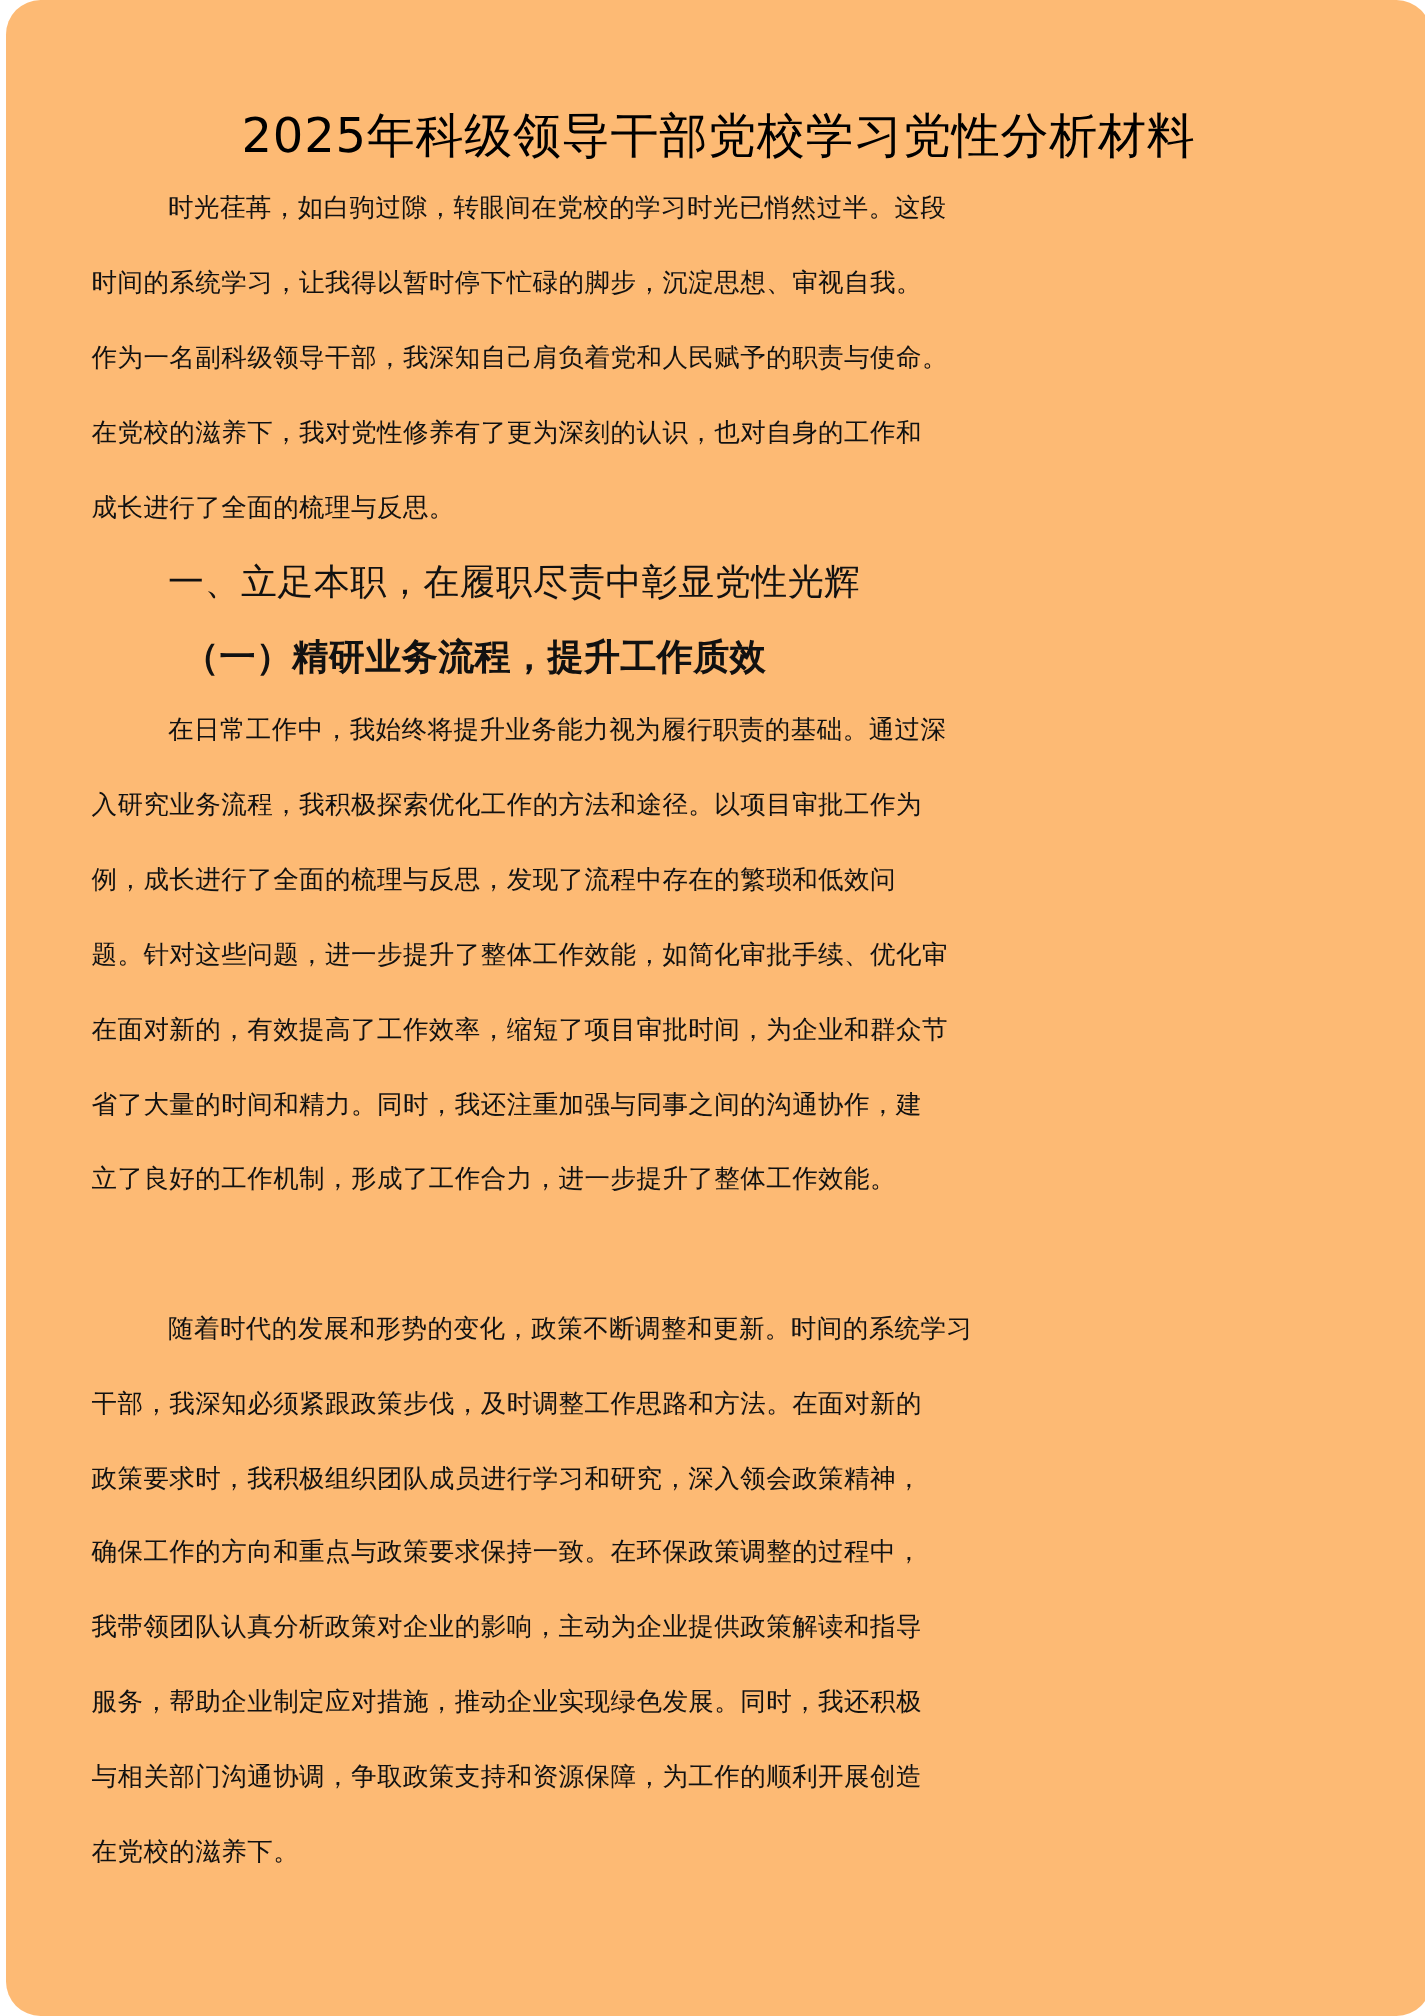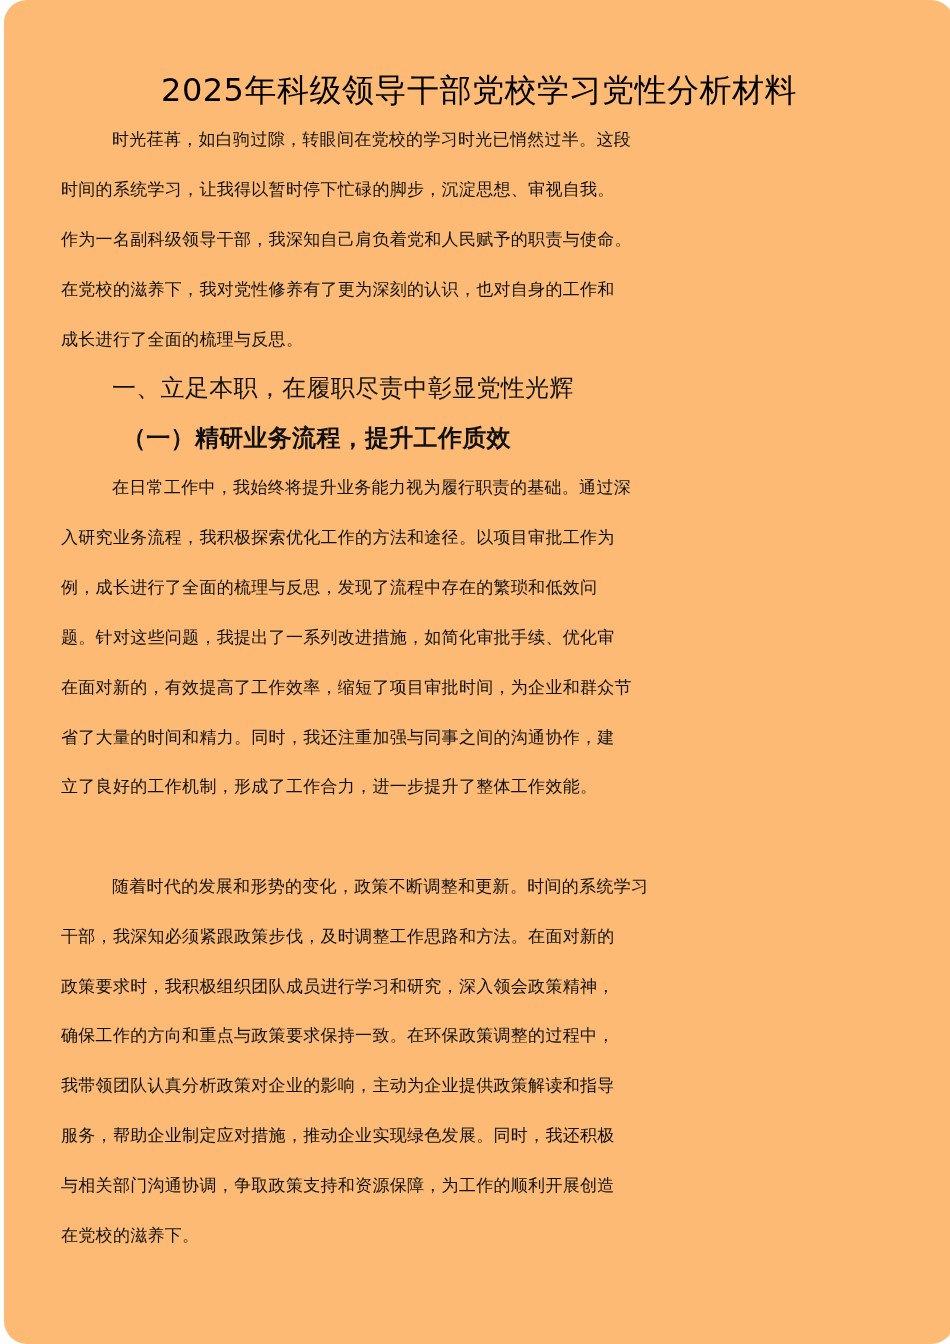--- a/index.html
+++ b/index.html
@@ -39,21 +39,21 @@
   </div>
 
   <div class="line subhead" style="top:418px">（一）精研业务流程，提升工作质效</div>
 
   <div class="line indent heading" style="top:368px">一、立足本职，在履职尽责中彰显党性光辉</div>
 
   <div>
     <div class="line indent" style="top:467px">在日常工作中，我始终将提升业务能力视为履行职责的基础。通过深</div>
     <div class="line" style="top:517px">入研究业务流程，我积极探索优化工作的方法和途径。以项目审批工作为</div>
     <div class="line" style="top:567px">例，成长进行了全面的梳理与反思，发现了流程中存在的繁琐和低效问</div>
-    <div class="line" style="top:617px">题。针对这些问题，我提出了一系列改进措施，如简化审批手续、优化审</div>
+    <div class="line" style="top:617px">题。针对这些问题，进一步提升了整体工作效能，如简化审批手续、优化审</div>
     <div class="line" style="top:667px">在面对新的，有效提高了工作效率，缩短了项目审批时间，为企业和群众节</div>
     <div class="line" style="top:717px">省了大量的时间和精力。同时，我还注重加强与同事之间的沟通协作，建</div>
     <div class="line" style="top:766px">立了良好的工作机制，形成了工作合力，进一步提升了整体工作效能。</div>
   </div>
 
 
   <div>
     <div class="line indent" style="top:866px">随着时代的发展和形势的变化，政策不断调整和更新。时间的系统学习</div>
     <div class="line" style="top:916px">干部，我深知必须紧跟政策步伐，及时调整工作思路和方法。在面对新的</div>
     <div class="line" style="top:966px">政策要求时，我积极组织团队成员进行学习和研究，深入领会政策精神，</div>

